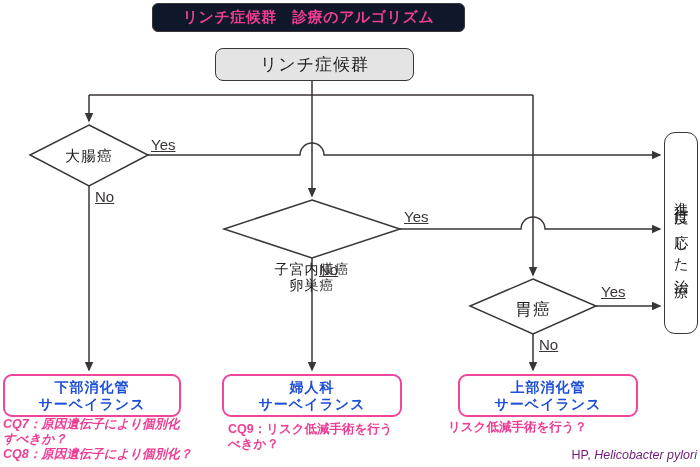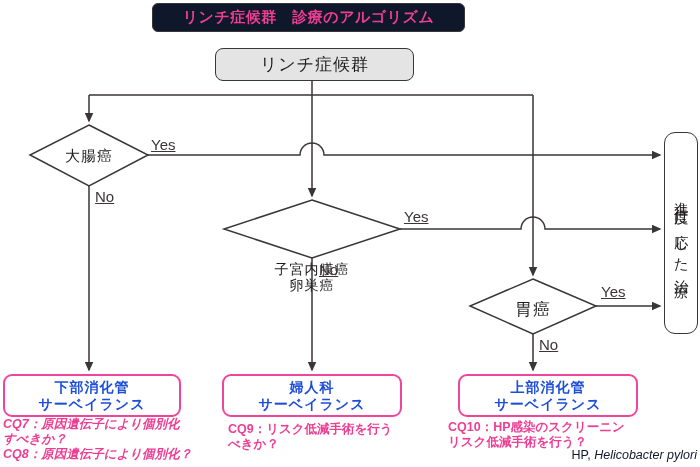--- a/index.html
+++ b/index.html
@@ -42,21 +42,21 @@
     display:flex;flex-direction:column;align-items:center;justify-content:center;
     font-size:14px;line-height:17px;color:#1d4ed8;letter-spacing:1px;text-align:center;font-weight:bold;
   }
   .surv-lower{left:3px;width:174px;}
   .surv-gyn{left:222px;width:176px;}
   .surv-upper{left:458px;width:176px;}
   .cq-note{color:#ee3e94;font-weight:bold;font-size:12.5px;line-height:15px;}
   .cq1{left:3px;top:417px;width:225px;font-style:italic;}
   .cq2{left:228px;top:422px;width:205px;}
   .cq3{left:448px;top:420px;width:215px;}
-  .footnote{left:430px;top:448px;width:267px;text-align:right;font-size:12.5px;color:#0f172a;}
+  .footnote{left:430px;top:448px;width:267px;text-align:right;font-size:12.5px;color:#701a75;}
   .footnote .italic{font-style:italic;}
 </style>
 </head>
 <body>
 
 <div id="stage">
 
   <svg id="connectors" viewBox="0 0 700 467" xmlns="http://www.w3.org/2000/svg">
     <defs>
       <marker id="arrow" markerUnits="userSpaceOnUse" markerWidth="10" markerHeight="9" refX="8.5" refY="4.5" orient="auto">
@@ -126,21 +126,20 @@
     <div>すべきか？</div>
     <div>CQ8：原因遺伝子により個別化？</div>
   </div>
 
   <div class="abs cq-note cq2">
     <div>CQ9：リスク低減手術を行う</div>
     <div>べきか？</div>
   </div>
 
   <div class="abs cq-note cq3">
-    <div>CQ10：HP感染のスクリーニン</div>
     <div>リスク低減手術を行う？</div>
   </div>
 
   <div class="abs footnote">
     <span>HP, </span><span class="italic">Helicobacter pylori</span>
   </div>
 
 </div>
 
 </body></html>

